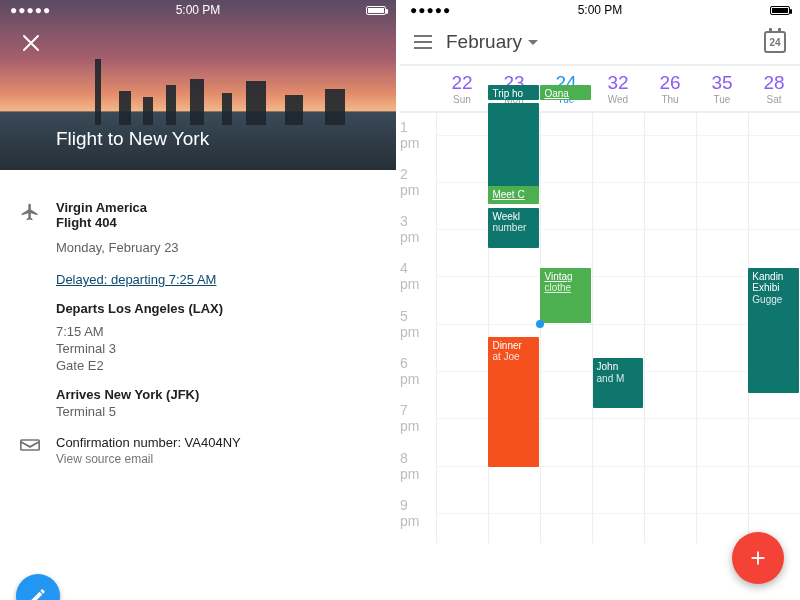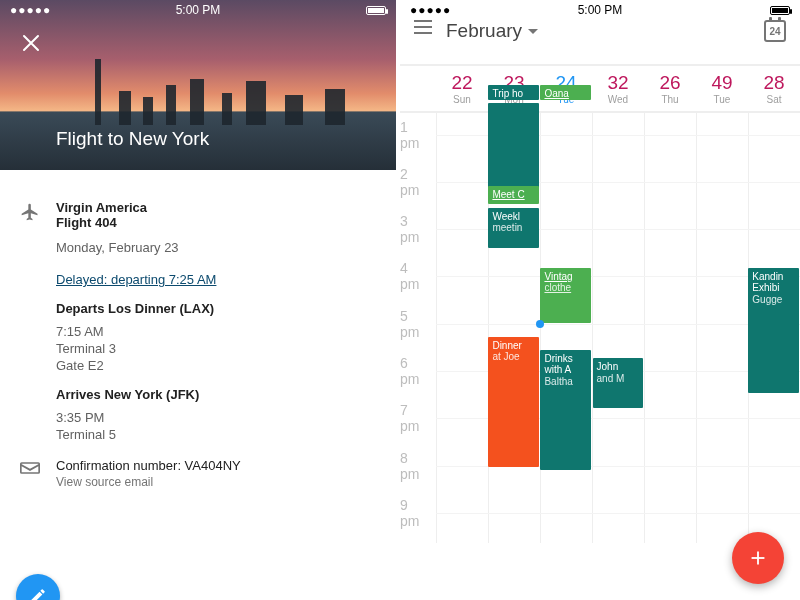--- a/index.html
+++ b/index.html
@@ -63,33 +63,33 @@
   .row .ico { width:36px; color:#757575; flex-shrink:0; display:flex; justify-content:flex-start; padding-top:2px;}
   .row .body { flex:1; }
   .body .lead { font-weight:600; }
   .body .sub { color:#616161; margin-top:2px; }
   .body .alert { color:#0c4a6e; margin-top:17px;text-decoration:underline; }
   .subblock { margin-top:14px; }
   .subhead { font-weight:600; }
   .link { color:#757575; font-size:12px; margin-top:2px; }
   
   .cal-header{
-    height:44px; display:flex; align-items:flex-start; padding:0 14px; gap:14px;
+    height:44px; display:flex; align-items:center; padding:0 14px; gap:14px;
   }
   .hamburger{width:18px;height:14px;display:flex;flex-direction:column;justify-content:space-between;}
   .hamburger span{height:2px;background:#757575;display:block;}
   .month-btn{font-size:19px;color:#444;display:flex;align-items:center;gap:6px;}
   .caret{border-left:5px solid transparent;border-right:5px solid transparent;border-top:5px solid #757575;}
   .today-btn{margin-left:auto;width:22px;height:22px;border:2px solid #757575;border-radius:3px;position:relative;display:flex;align-items:center;justify-content:center;font-size:10px;color:#757575;font-weight:600;}
   .today-btn::before{content:"";position:absolute;top:-5px;left:3px;width:3px;height:5px;background:#757575;border-radius:1px;}
   .today-btn::after{content:"";position:absolute;top:-5px;right:3px;width:3px;height:5px;background:#757575;border-radius:1px;}
   .divider{height:2px;background:#eee;}
   .dayheads{display:flex;padding-left:36px;border-bottom:2px solid #eee;}
   .daycol{flex:1;text-align:center;padding:6px 0;}
-  .daynum{font-size:19px;color:#be185d;}
+  .daynum{font-size:19px;color:#8b5cf6;}
   .dayname{font-size:10px;color:#9e9e9e;}
   .daycol.today .daynum,.daycol.today .dayname{color:#2196f3;}
   .grid-wrap{position:relative;height:430px;display:flex;}
   .hours{width:36px;font-size:14px;color:#bdbdbd;position:relative;}
   .hours div{position:absolute;right:6px;transform:translateY(-50%);}   
   .grid{flex:1;position:relative;}
   .col{position:absolute;top:0;bottom:0;border-left:1px solid #eee;}
   .hline{position:absolute;left:0;right:0;border-top:1px solid #f3f3f3;}
   .ev{position:absolute;color:#fff;font-size:10px;padding:3px 4px;border-radius:1px;overflow:hidden;line-height:1.15;}
   .ev .s2{opacity:.85;}
@@ -145,29 +145,28 @@
             <path fill="#757575" d="M21 16v-2l-8-5V3.5a1.5 1.5 0 0 0-3 0V9l-8 5v2l8-2.5V19l-2 1.5V22l3.5-1 3.5 1v-1.5L13 19v-5.5l8 2.5z"></path>
           </svg>
       </div>
       <div class="body">
         <div class="lead">Virgin America</div>
         <div class="lead">Flight 404</div>
         <div class="sub" style="margin-top:10px">Monday, February 23</div>
         <div class="alert">Delayed: departing 7:25 AM</div>
 
         <div class="subblock">
-          <div class="subhead">Departs Los Dinner (LAX)</div>
+          <div class="subhead">Departs Los Angeles (LAX)</div>
           <div class="sub" style="margin-top:8px">7:15 AM</div>
           <div class="sub">Terminal 3</div>
           <div class="sub">Gate E2</div>
         </div>
 
         <div class="subblock">
           <div class="subhead">Arrives New York (JFK)</div>
-          <div class="sub" style="margin-top:8px">3:35 PM</div>
           <div class="sub">Terminal 5</div>
         </div>
       </div>
     </div>
 
     <div class="row">
       <div class="ico">
         <svg width="20" height="16" viewBox="0 0 24 18">
             <path fill="#757575" d="M2 2h20v14H2z" opacity="0"></path>
             <path fill="#757575" d="M22 2H2a2 2 0 0 0-2 2v10a2 2 0 0 0 2 2h20a2 2 0 0 0 2-2V4a2 2 0 0 0-2-2zm0 2v.5L12 10 2 4.5V4h20zM2 14V7l10 5.5L22 7v7H2z"></path>
@@ -223,21 +222,21 @@
       </div>
     <div class="daycol">
         <div class="daynum">32</div>
         <div class="dayname">Wed</div>
       </div>
     <div class="daycol">
         <div class="daynum">26</div>
         <div class="dayname">Thu</div>
       </div>
     <div class="daycol">
-        <div class="daynum">49</div>
+        <div class="daynum">35</div>
         <div class="dayname">Tue</div>
       </div>
     <div class="daycol">
         <div class="daynum">28</div>
         <div class="dayname">Sat</div>
       </div>
   </div>
 
   <div class="grid-wrap">
     <div class="hours">
@@ -271,27 +270,26 @@
         <div class="hline" style="top:82%"></div>
         <div class="hline" style="top:93%"></div>
 
       <div class="ev blue" style="left:14.4%;width:13.9%;top:-28px;height:15px"><span>Trip ho</span></div>
       <div class="ev green" style="left:28.7%;width:13.9%;top:-28px;height:15px"><span>Oana</span></div>
 
       <div class="ev blue" style="left:14.4%;width:13.9%;top:-10px;height:85px"></div>
 
       <div class="ev green" style="left:14.4%;width:13.9%;top:17%;height:18px"><span>Meet C</span></div>
 
-      <div class="ev blue" style="left:14.4%;width:13.9%;top:22%;height:40px"><span>Weekl</span><br><span class="s2">meetin</span></div>
+      <div class="ev blue" style="left:14.4%;width:13.9%;top:22%;height:40px"><span>Weekl</span><br><span class="s2">number</span></div>
 
       <div class="ev orange" style="left:14.4%;width:13.9%;top:52%;height:130px"><span>Dinner</span><br><span class="s2">at Joe</span></div>
 
       <div class="ev green" style="left:28.7%;width:13.9%;top:36%;height:55px"><span>Vintag</span><br><span class="s2">clothe</span></div>
 
-      <div class="ev blue" style="left:28.7%;width:13.9%;top:55%;height:120px"><span>Drinks</span><br><span>with A</span><br><span class="s2">Baltha</span></div>
 
       <div class="now-dot" style="left:28.56%;top:49%"></div>
 
       <div class="ev blue" style="left:43%;width:13.9%;top:57%;height:50px"><span>John</span><br><span class="s2">and M</span></div>
 
       <div class="ev blue" style="left:85.8%;width:14%;top:36%;height:125px"><span>Kandin</span><br><span>Exhibi</span><br><span class="s2">Gugge</span></div>
     </div>
   </div>
 
   <div class="fab-add">

